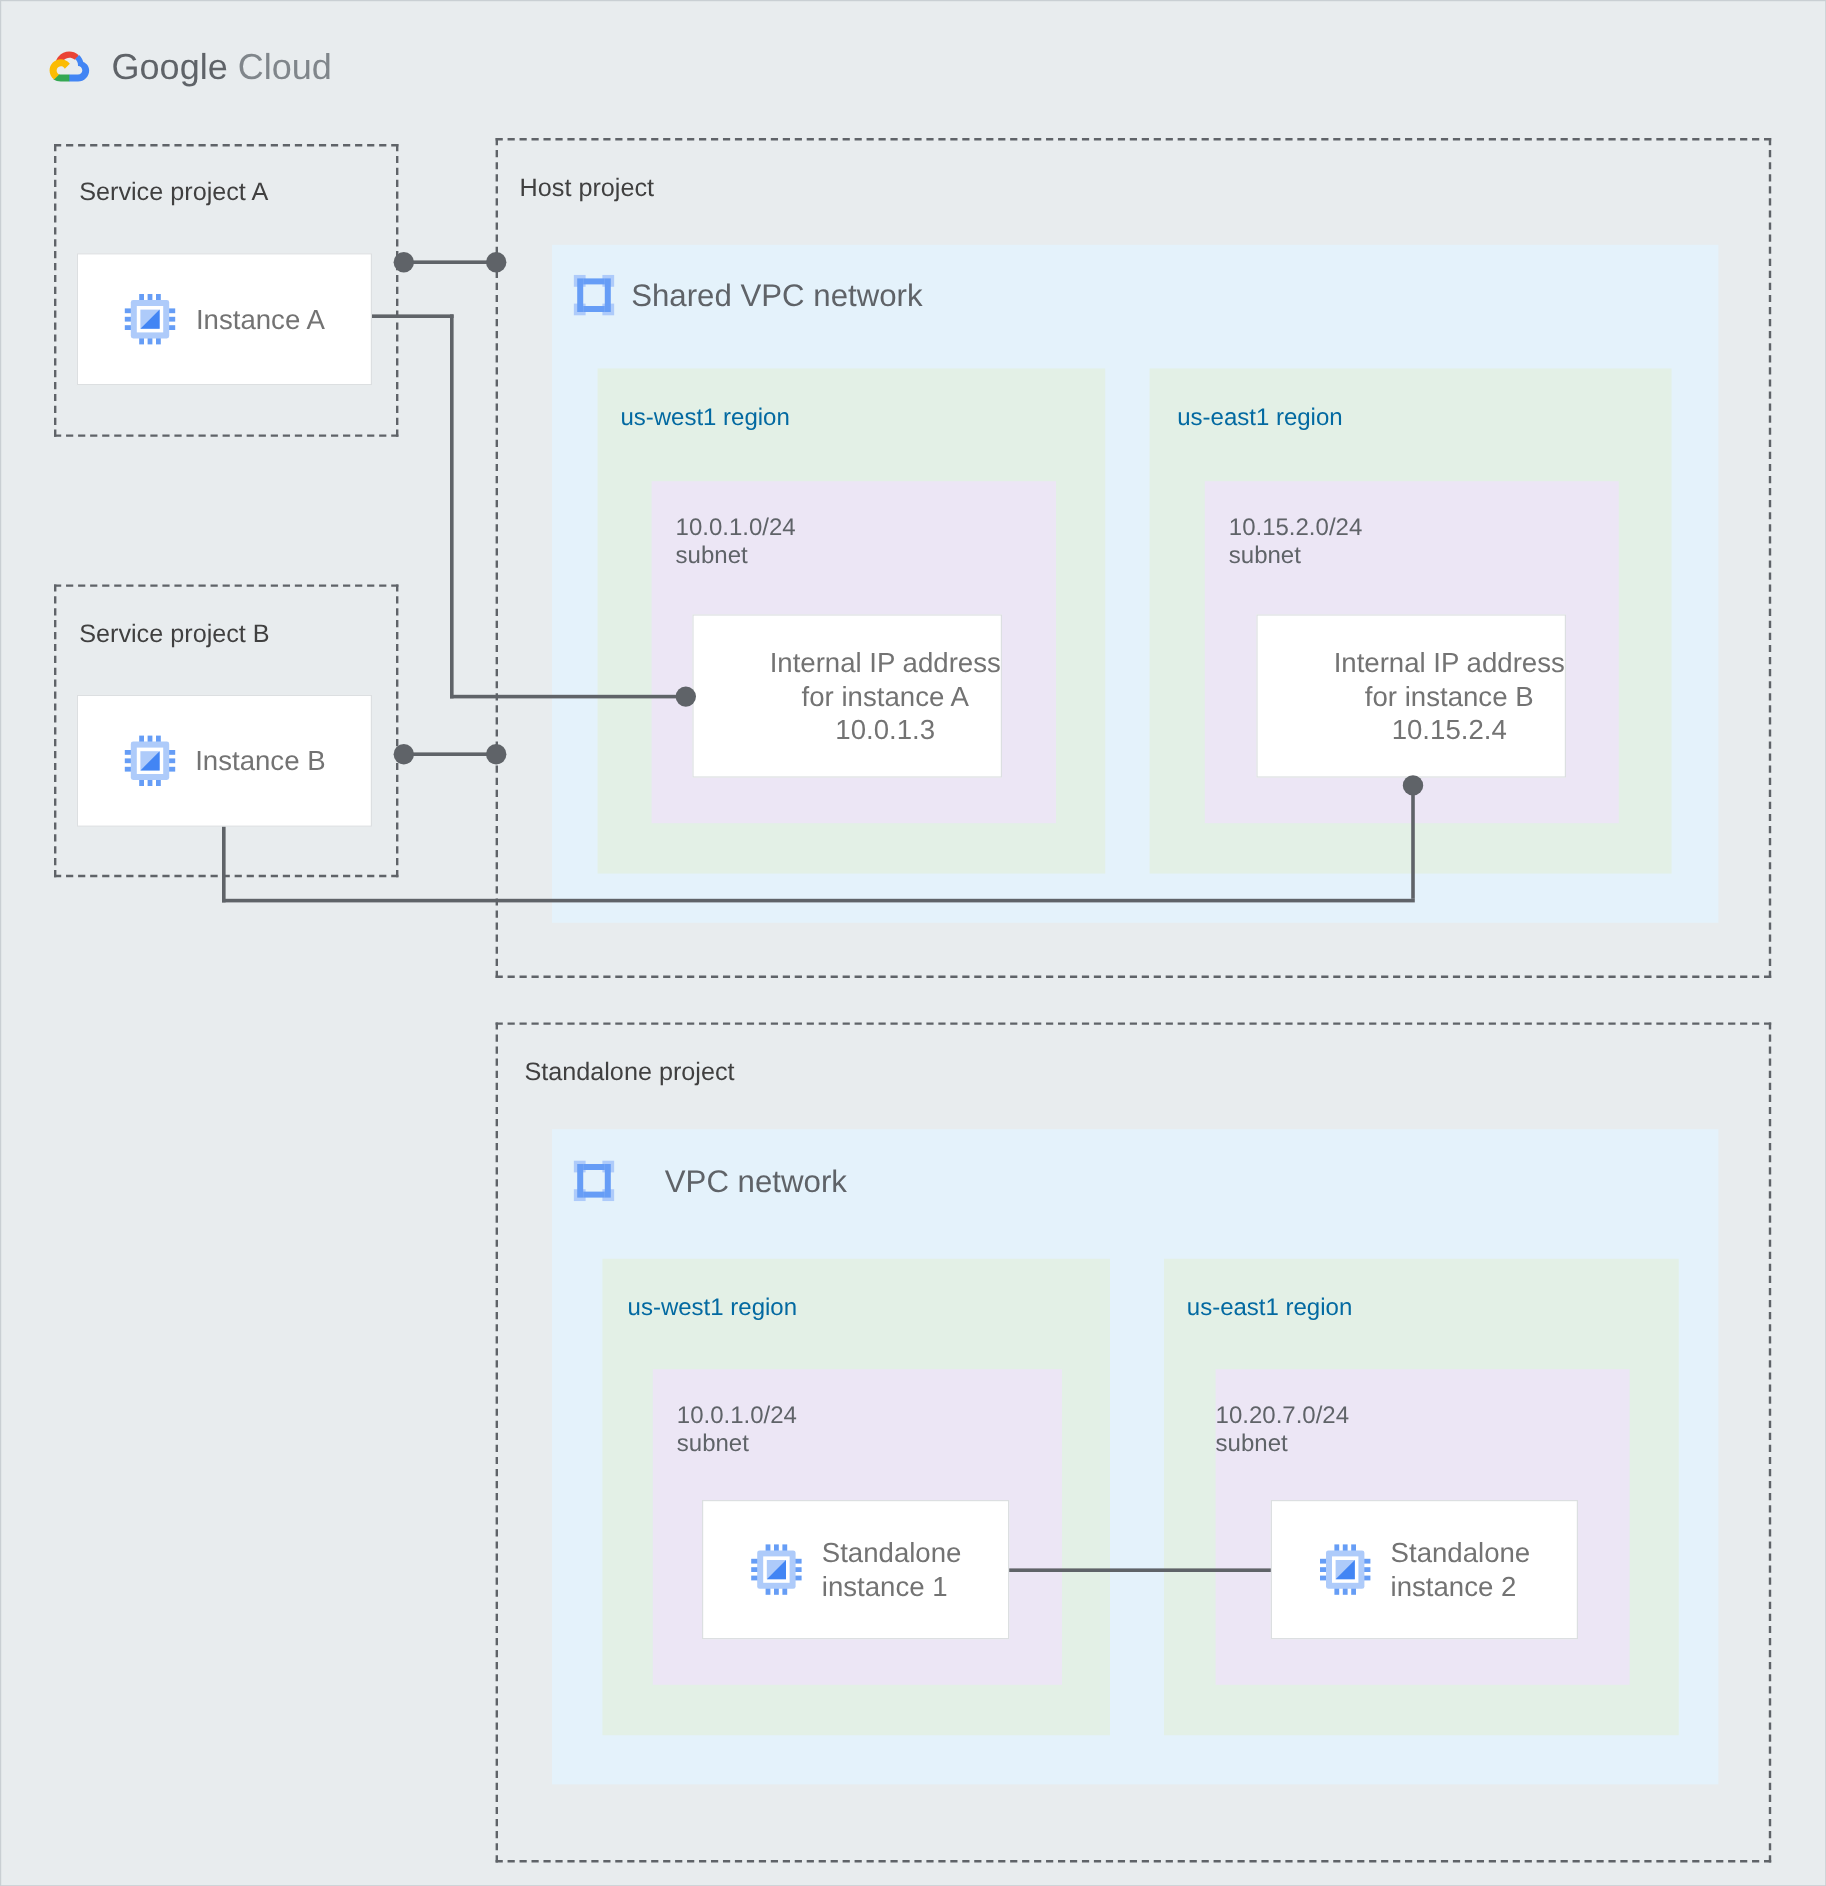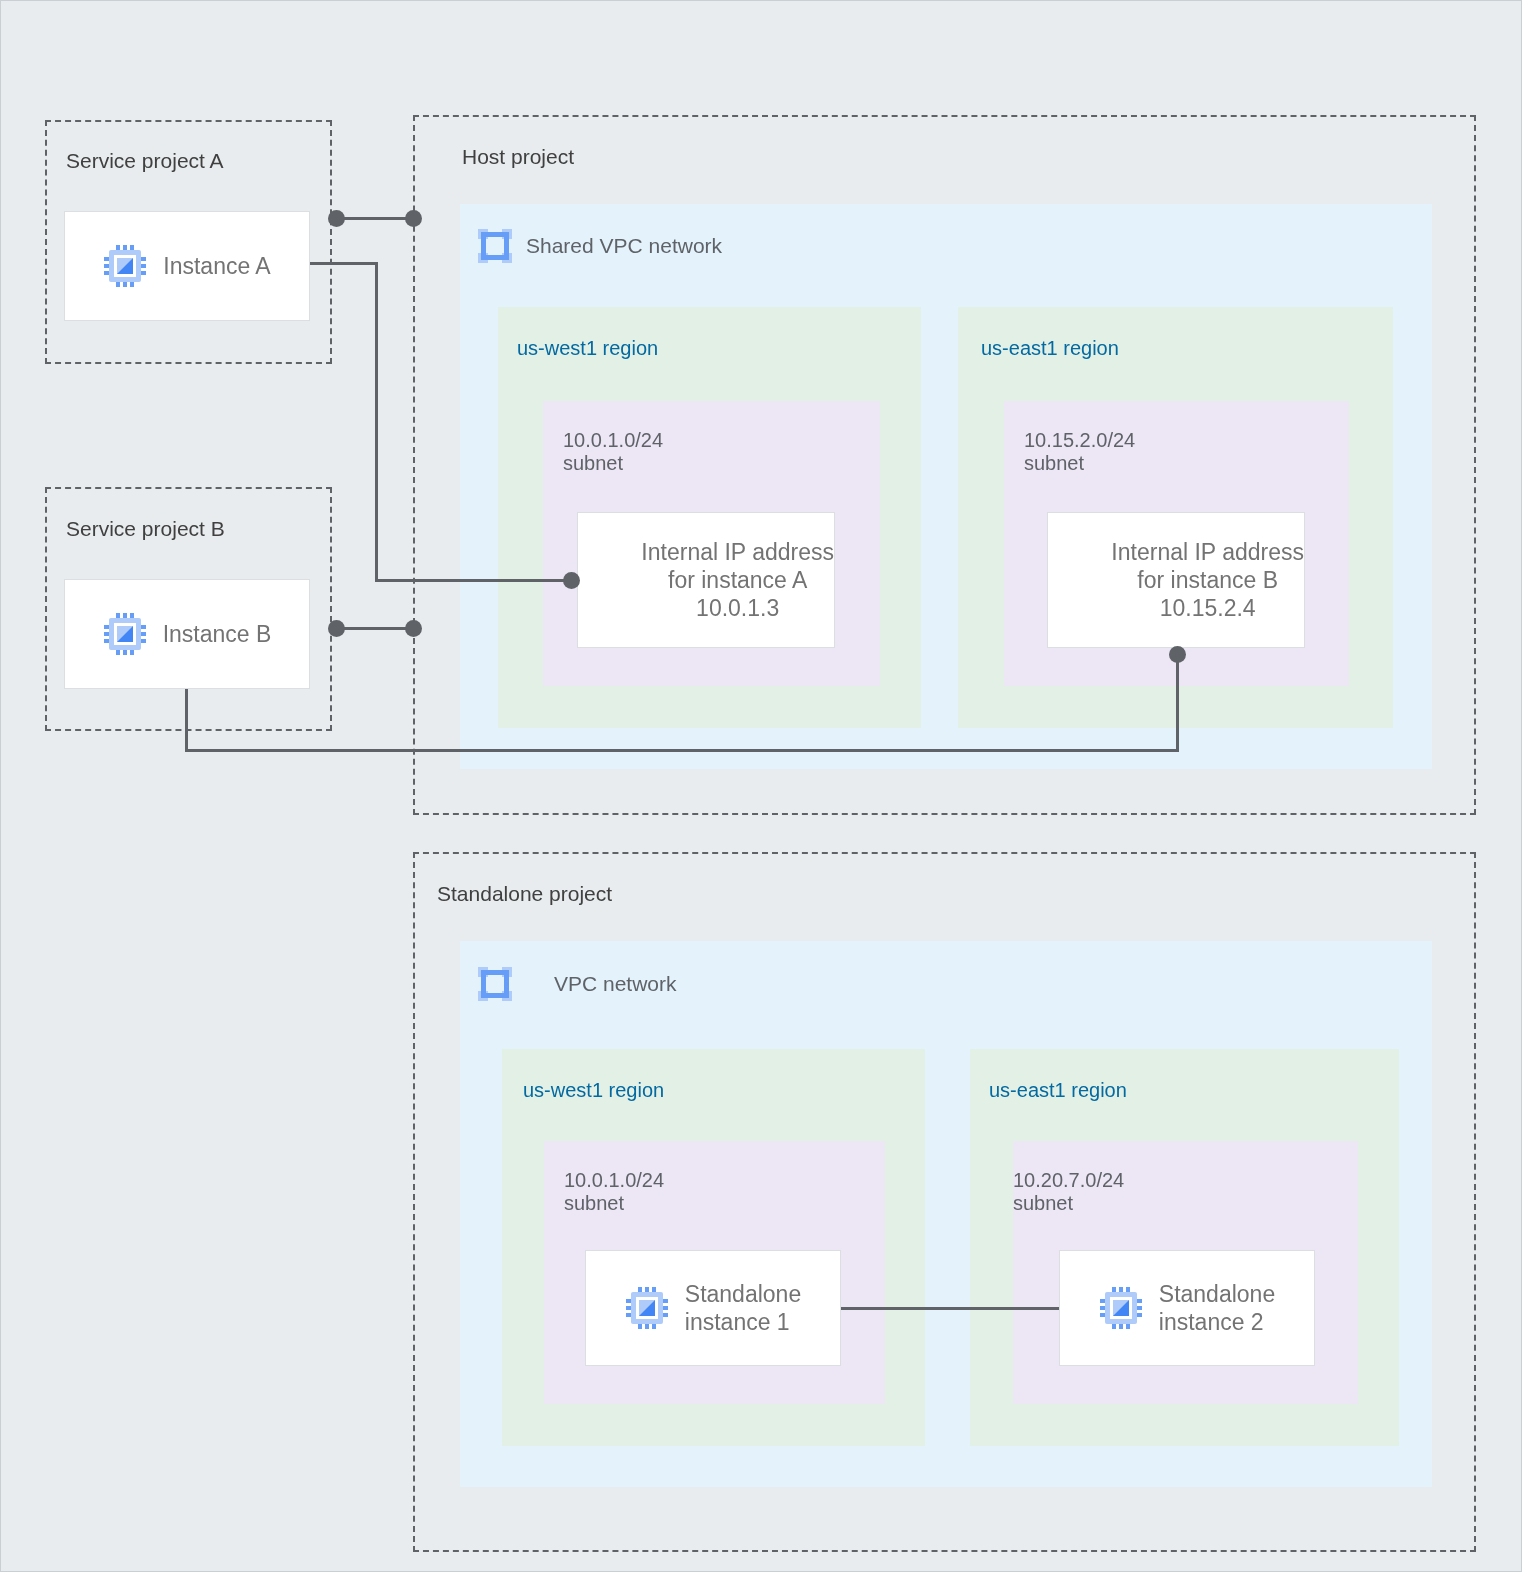--- a/index.html
+++ b/index.html
@@ -63,21 +63,21 @@
     background: #e4f2fb;
     box-sizing: border-box;
   }
   .vpc-head {
     position: absolute;
     display: flex;
     align-items: center;
     gap: 14px;
   }
   .vpc-title {
-    font-size: 21px;
+    font-size: 26px;
     color: #5f6368;
     white-space: nowrap;
   }
   .region {
     position: absolute;
     background: #e3f0e6;
     box-sizing: border-box;
   }
   .region-label {
     position: absolute;
@@ -139,20 +139,29 @@
     height: 17px;
     border-radius: 50%;
     background: #5f6368;
   }
 </style>
 </head>
 <body>
 
 <div class="canvas">
 
+  <div class="brand">
+    <svg class="brand-mark" viewBox="0 0 46 40">
+      <path d="M28.6 12.6 L31.2 10 L31.4 8.9 C26.6 4.6 19 5.1 14.8 10 C13.6 11.4 12.7 13.1 12.3 14.8 L13.2 14.7 L18.5 13.8 L18.9 13.4 C21.3 10.8 25.3 10.5 28 12.6 Z" fill="#EA4335"></path>
+      <path d="M35.4 14.7 C34.8 12.5 33.6 10.5 31.9 8.9 L28.6 12.2 C30.1 13.4 31 15.3 31 17.3 L31 18 C33 18 34.6 19.6 34.6 21.6 C34.6 23.6 33 25.1 31 25.1 L23.8 25.1 L23.1 25.9 L23.1 30.2 L23.8 30.9 L31 30.9 C36.1 30.9 40.3 26.8 40.3 21.7 C40.3 18.6 38.4 15.9 35.4 14.7 Z" fill="#4285F4"></path>
+      <path d="M16.6 30.9 L23.8 30.9 L23.8 25.1 L16.6 25.1 C16.1 25.1 15.6 25 15.2 24.8 L14.2 25.1 L10.9 28.4 L10.6 29.3 C12.3 30.4 14.4 30.9 16.6 30.9 Z" fill="#34A853"></path>
+      <path d="M16.6 12.4 C11.5 12.4 7.3 16.6 7.3 21.7 C7.3 24.6 8.7 27.4 11.1 29.2 L15.3 25 C13.5 24.2 12.7 22.1 13.5 20.3 C14.3 18.5 16.4 17.7 18.2 18.5 C19 18.9 19.6 19.5 20 20.3 L24.2 16.1 C22.4 13.8 19.6 12.4 16.6 12.4 Z" fill="#FBBC04"></path>
+    </svg>
+    <div class="brand-text"><span>Google</span> <span class="b-light">Cloud</span></div>
+  </div>
 
   <div class="proj" style="left:44px; top:119px; width:287px; height:244px;"></div>
   <div class="proj-label" style="left:65px; top:148px;">Service project A</div>
 
   <div class="card card-inst" style="left:63px; top:210px; width:246px; height:110px;">
     <svg class="ico" width="44" height="44" viewBox="0 0 44 44">
       <g fill="#669DF6">
         <rect x="13" y="1" width="4" height="6"></rect>
           <rect x="20" y="1" width="4" height="6"></rect>
           <rect x="27" y="1" width="4" height="6"></rect>
@@ -195,21 +204,21 @@
       </g>
       <rect x="6" y="6" width="32" height="32" rx="2" fill="#AECBFA"></rect>
       <rect x="11" y="11" width="22" height="22" fill="#FFFFFF"></rect>
       <rect x="14" y="14" width="16" height="16" fill="#AECBFA"></rect>
       <path d="M30 14 L30 30 L14 30 Z" fill="#4285F4"></path>
     </svg>
     <div class="card-text">Instance B</div>
   </div>
 
   <div class="proj" style="left:412px; top:114px; width:1063px; height:700px;"></div>
-  <div class="proj-label" style="left:461px; top:144px;">Host project</div>
+  <div class="proj-label" style="left:432px; top:144px;">Host project</div>
 
   <div class="vpc" style="left:459px; top:203px; width:972px; height:565px;"></div>
   <div class="vpc-head" style="left:477px; top:228px;">
     <svg class="ico" width="34" height="34" viewBox="0 0 34 34">
       <rect x="0" y="0" width="10" height="10" fill="#AECBFA"></rect>
       <rect x="24" y="0" width="10" height="10" fill="#AECBFA"></rect>
       <rect x="0" y="24" width="10" height="10" fill="#AECBFA"></rect>
       <rect x="24" y="24" width="10" height="10" fill="#AECBFA"></rect>
       <rect x="3" y="3" width="5" height="28" fill="#669DF6"></rect>
       <rect x="26" y="3" width="5" height="28" fill="#669DF6"></rect>

